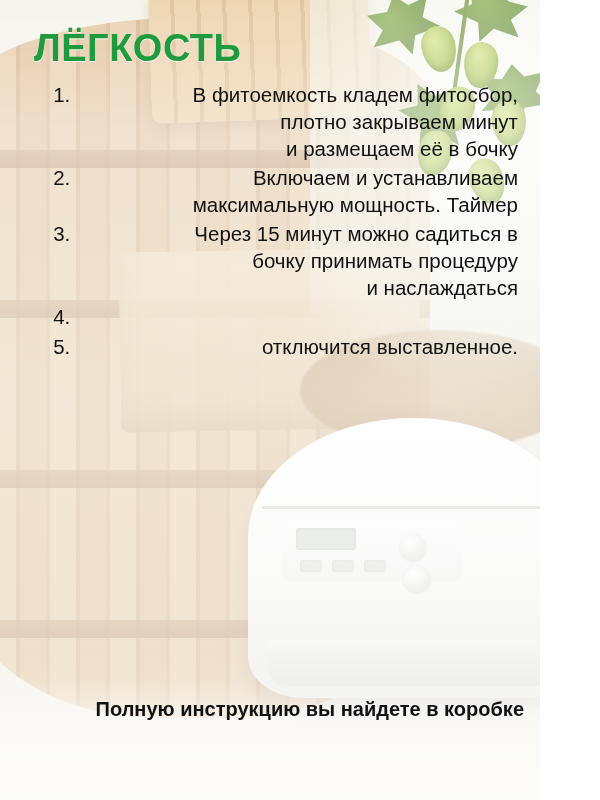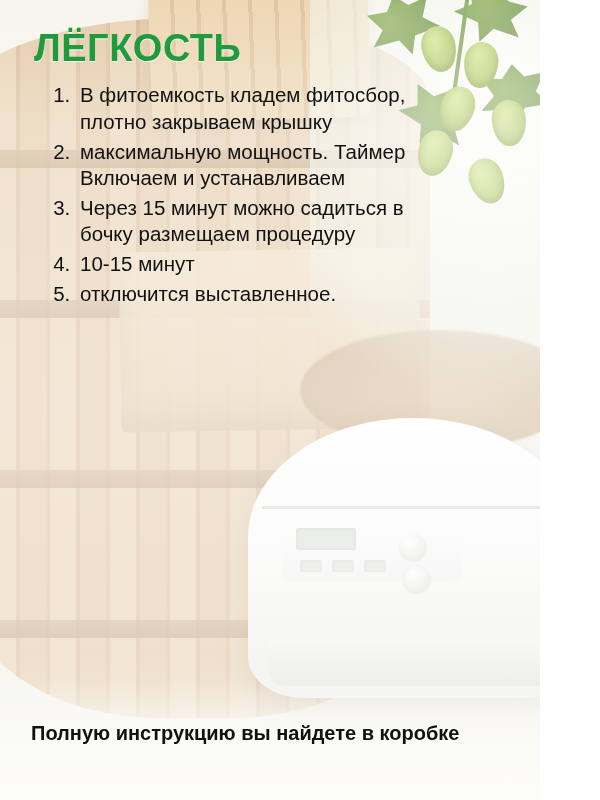--- a/index.html
+++ b/index.html
@@ -255,36 +255,37 @@
     margin: 0;
     padding: 0 0 0 46px;
     list-style: decimal;
     color: #111111;
     font-size: 20.5px;
     line-height: 1.30;
   }
   ol.steps > li {
     margin-bottom: 3px;
     padding-left: 4px;
+    text-align: right;
   }
   ol.steps > li::marker {
     color: #111111;
   }
   .step-line { display: block; }
 
   .footer-note {
     position: absolute;
     left: 0;
     right: 0;
-    top: 722px;
-    text-align: left;
+    top: 698px;
+    text-align: right;
     font-size: 20px;
     font-weight: bold;
     color: #111111;
-    padding: 0 31px;
+    padding: 0 16px;
   }
 </style>
 </head>
 <body>
 
 <div class="poster">
 
   <div class="bg">
     <div class="bg-base"></div>
     <div class="barrel"></div>
@@ -328,32 +329,33 @@
 
   <div class="content">
 
     <h1 class="headline">
       <span>ЛЁГКОСТЬ</span>
     </h1>
 
     <ol class="steps">
       <li>
         <span class="step-line">В фитоемкость кладем фитосбор,</span>
-        <span class="step-line">плотно закрываем крышку</span>
-      </li>
-      <li>
+        <span class="step-line">плотно закрываем минут</span>
+        <span class="step-line">и размещаем её в бочку</span>
+      </li>
+      <li>
+        <span class="step-line">Включаем и устанавливаем</span>
         <span class="step-line">максимальную мощность. Таймер</span>
-        <span class="step-line">Включаем и устанавливаем</span>
       </li>
       <li>
         <span class="step-line">Через 15 минут можно садиться в</span>
-        <span class="step-line">бочку размещаем процедуру</span>
-      </li>
-      <li>
-        <span class="step-line">10-15 минут</span>
+        <span class="step-line">бочку принимать процедуру</span>
+        <span class="step-line">и наслаждаться</span>
+      </li>
+      <li>
       </li>
       <li>
         <span class="step-line">отключится выставленное.</span>
       </li>
     </ol>
 
     <div class="footer-note">Полную инструкцию вы найдете в коробке</div>
   </div>
 </div>
 

